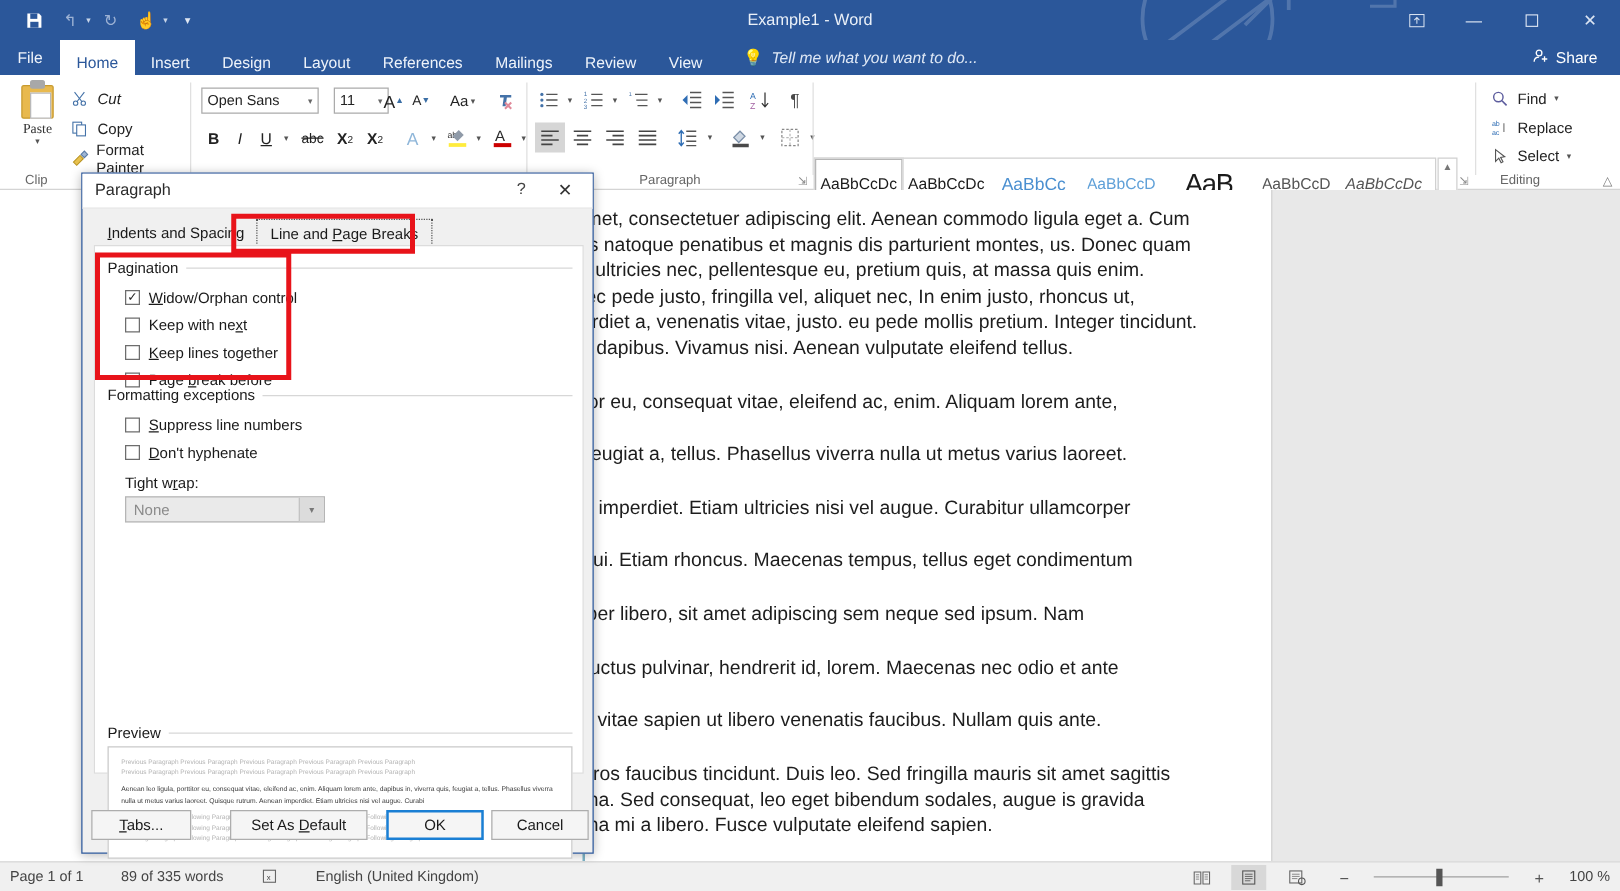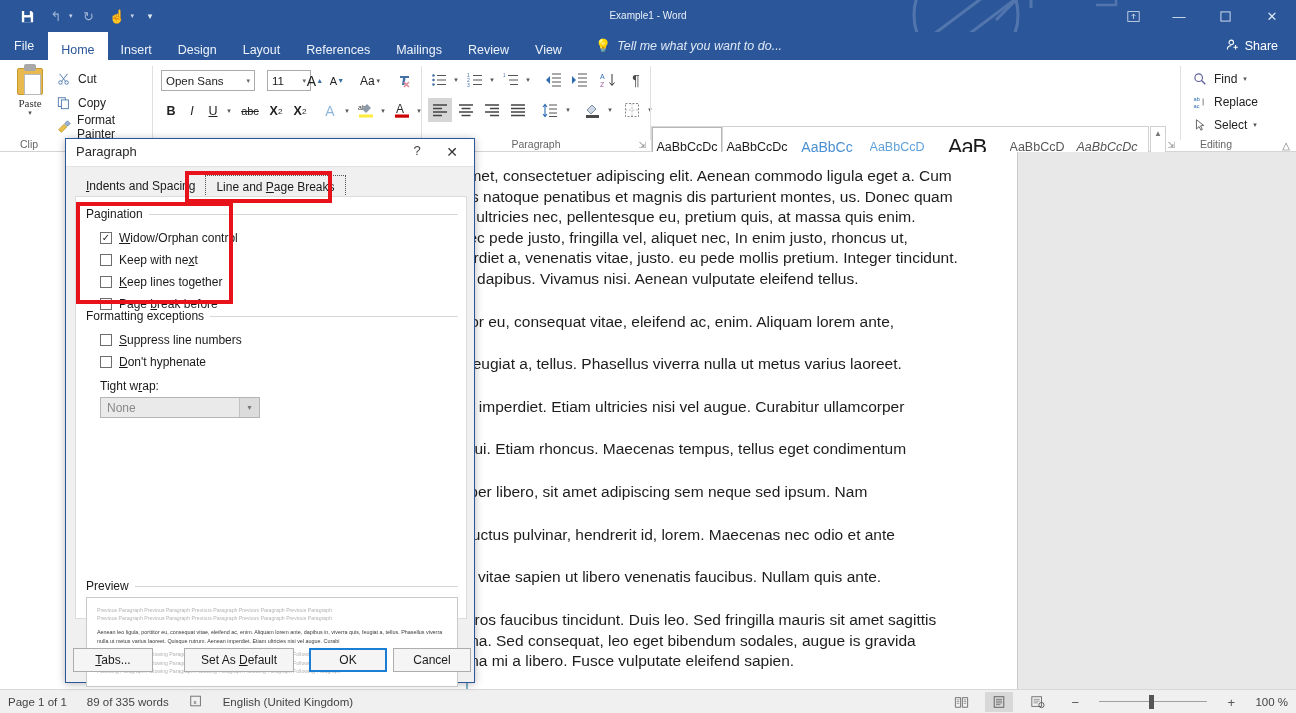--- a/index.html
+++ b/index.html
@@ -18,21 +18,21 @@
     background: #2b579a; color: #fff; overflow: hidden;
   }
   .tb-deco { position: absolute; top: -40px; right: 150px; width: 300px; height: 110px;
     opacity: .18; pointer-events: none; }
   .qat { position: absolute; top: 0; left: 14px; height: 32px; display: flex; align-items: center; gap: 3px; }
   .qat-btn { width: 26px; height: 26px; display: flex; align-items: center; justify-content: center;
     color: #dfe7f3; font-size: 13px; line-height: 1; }
   .qat-btn.dim { color: #9db2d4; }
   .qat-caret { font-size: 7px; color: #c7d4e8; margin-left: -3px; }
   .win-title { position: absolute; left: 0; top: 0; width: 1296px; height: 32px;
-    text-align: center; line-height: 32px; font-size: 10px; color: #eaf0f8; }
+    text-align: center; line-height: 32px; font-size: 13px; color: #eaf0f8; }
   .win-ctrls { position: absolute; right: 0; top: 0; height: 32px; display: flex; }
   .win-btn { width: 46px; height: 32px; display: flex; align-items: center; justify-content: center;
     color: #dbe4f2; font-size: 13px; }
   .win-btn.close { width: 48px; }
 
   
   .tabbar {
     position: absolute; top: 32px; left: 0; width: 1296px; height: 28px;
     background: #2b579a; color: #fff; font-size: 12.5px;
   }
@@ -106,21 +106,21 @@
   .page { position: absolute; left: 0px; top: 0; width: 1018px; height: 537px; background: #fff;
     border-right: 1px solid #c9c9c9; }
   .doc-text { position: absolute; left: 440px; top: 14px; width: 520px;
     font-family: "Liberation Sans", sans-serif; font-size: 15.5px; color: #1d1d1d; }
   .doc-text p { margin: 0 0 22px 0; line-height: 1.33; }
   .doc-left-edge { position: absolute; left: 466px; top: 0; width: 2px; height: 537px; background: #7fb6c9; }
 
   
   .status { position: absolute; bottom: 0; left: 0; width: 1296px; height: 24px;
     background: #f0f0f0; border-top: 1px solid #d8d8d8; font-size: 11.5px; color: #444; }
-  .st-left { position: absolute; left: 8px; top: 0; height: 24px; display: flex; align-items: center; gap: 20px; }
+  .st-left { position: absolute; left: 8px; top: 0; height: 24px; display: flex; align-items: center; gap: 30px; }
   .st-right { position: absolute; right: 8px; top: 0; height: 24px; display: flex; align-items: center; gap: 10px; }
   .view-btn { width: 28px; height: 20px; display: flex; align-items: center; justify-content: center;
     font-size: 13px; color: #555; }
   .view-btn.active { background: #d8d8d8; }
   .zoom-slider { width: 108px; height: 16px; position: relative; display: flex; align-items: center; }
   .zs-track { position: absolute; left: 0; right: 0; top: 7px; height: 1px; background: #a0a0a0; }
   .zs-thumb { position: absolute; left: 50px; top: 1px; width: 5px; height: 14px; background: #555; }
 
   
   .dialog { position: absolute; left: 65px; top: 138px; width: 410px; height: 545px;
@@ -245,21 +245,21 @@
     <div class="rgroup" style="left:0; width:152px;">
       <div class="clip-paste">
         <div class="clipboard-ico">
           <div class="cb-body"></div>
             <div class="cb-clip"></div>
             <div class="cb-page"></div>
         </div>
         <div class="clip-paste-lbl">Paste</div>
         <div class="clip-paste-car">▾</div>
       </div>
-      <div class="clip-item" style="top:8px;">
+      <div class="clip-item" style="top:8px;font-style:italic;">
         <span class="ico">
           <svg width="14" height="14" viewBox="0 0 16 16">
               <circle cx="4" cy="12" r="2" fill="none" stroke="#4472a8"></circle>
               <circle cx="11" cy="12" r="2" fill="none" stroke="#4472a8"></circle>
               <path d="M5 11L12 2 M10 11L3 2" stroke="#4472a8" fill="none"></path>
             </svg>
         </span>
         <span>Cut</span>
       </div>
       <div class="clip-item" style="top:32px;">

